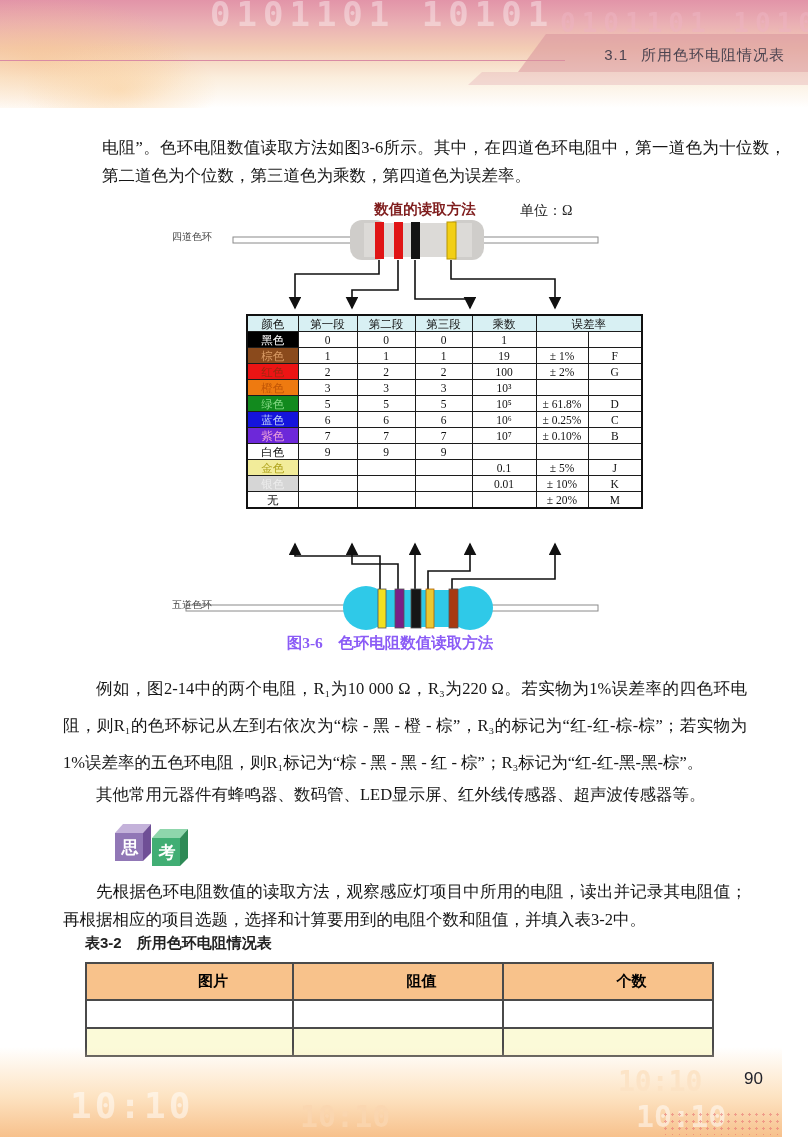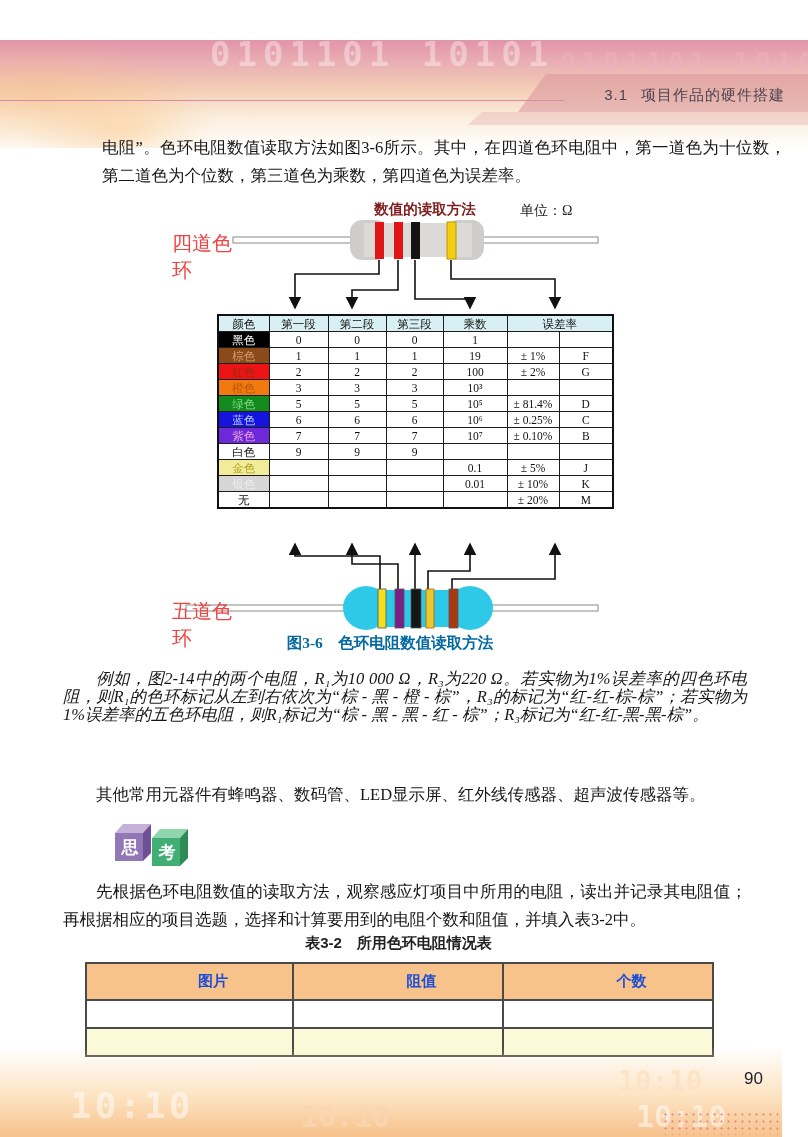--- a/index.html
+++ b/index.html
@@ -4,21 +4,21 @@
 <style>
   html,body{margin:0;padding:0;}
   body{font-family:"Liberation Serif","DejaVu Serif",serif;background:#ffffff;}
   .page{position:relative;width:808px;height:1137px;overflow:hidden;background:#ffffff;}
 
   
   .hdr{position:absolute;left:0;top:0;width:808px;height:108px;
     background:
       radial-gradient(140px 70px at 120px 90px, rgba(250,205,150,.55), rgba(250,205,150,0) 70%),
       radial-gradient(220px 90px at 40px 60px, rgba(248,190,130,.45), rgba(248,190,130,0) 70%),
-      linear-gradient(180deg,#e294a8 0%,#eab0b4 22%,#f3cdb4 45%,#fbeedd 72%,#ffffff 100%); margin-top: 40px;}
+      linear-gradient(180deg,#e294a8 0%,#eab0b4 22%,#f3cdb4 45%,#fbeedd 72%,#ffffff 100%);}
   .hdr-pat{position:absolute;font-family:"DejaVu Sans Mono",monospace;font-weight:bold;
     color:rgba(255,255,255,.38);letter-spacing:6px;white-space:nowrap;}
   .hdr-line{position:absolute;left:0;top:60px;width:565px;height:1px;background:#d98ba4;}
   .hdr-band{position:absolute;left:488px;top:34px;width:320px;height:38px;
     background:rgba(216,148,156,.55);
     -webkit-clip-path:polygon(30px 100%,58px 0,100% 0,100% 100%);
     clip-path:polygon(30px 100%,58px 0,100% 0,100% 100%);}
   .hdr-band2{position:absolute;left:468px;top:72px;width:340px;height:13px;
     background:rgba(228,178,184,.42);
     -webkit-clip-path:polygon(0 100%,14px 0,100% 0,100% 100%);
@@ -30,44 +30,44 @@
 
   
   .para{position:absolute;left:63px;width:684px;font-size:16.5px;line-height:28px;color:#161616;text-align:justify;}
   .indent{text-indent:2em;}
 
   
   .fig{position:absolute;left:150px;top:198px;width:480px;height:434px;}
   .fig svg{position:absolute;left:0;top:0;}
   .fig-title{position:absolute;left:190px;top:2px;width:170px;text-align:center;font-size:14.5px;font-weight:600;color:#7f1d1d;}
   .fig-unit{position:absolute;left:370px;top:4px;width:100px;font-size:14px;color:#222;}
-  .fig-lbl{position:absolute;left:22px;width:70px;font-size:20px;color:#ef4444;}
+  .fig-lbl{position:absolute;left:22px;width:70px;font-size:10px;color:#404040;}
   .fig-caption{position:absolute;left:150px;top:633px;width:480px;text-align:center;
-    font-size:15.5px;font-weight:600;color:#0369a1;}
+    font-size:15.5px;font-weight:600;color:#8b5cf6;}
 
   
   .ctab{position:absolute;left:67px;top:116px;width:395px;border-collapse:collapse;
     table-layout:fixed;background:#fff;font-size:11.5px;color:#111;}
   .ctab th,.ctab td{border:1px solid #1c1c1c;padding:0;height:15px;text-align:center;
     overflow:hidden;white-space:nowrap;font-weight:400;line-height:14px;}
   .ctab thead th{background:#d8f0f3;}
-  .ctab{border:2px solid #111;}
+  .ctab{border:2px solid #111;margin-left:29px;}
   .ctab .sw{font-weight:400;}
 
   
   .think{position:absolute;left:112px;top:820px;width:90px;height:52px;}
   .cube{position:absolute;width:40px;height:44px;}
 
   
-  .t2-title{position:absolute;left:85px;top:934px;width:627px;text-align:center;
+  .t2-title{position:absolute;left:85px;top:934px;width:627px;
     font-family:"Liberation Sans","DejaVu Sans",sans-serif;font-size:15px;font-weight:bold;color:#222;}
   .t2{position:absolute;left:85px;top:962px;width:627px;border-collapse:collapse;table-layout:fixed;}
   .t2 th,.t2 td{border:2px solid #4a4a4a;}
   .t2 th{height:33px;background:#f8c28b;font-family:"Liberation Sans","DejaVu Sans",sans-serif;
-    font-size:15px;font-weight:bold;color:#1d4ed8;padding-left:48px;}
+    font-size:15px;font-weight:bold;color:#000000;padding-left:48px;}
   .t2 td{height:24px;background:#ffffff;}
   .t2 tr.alt td{background:#fbfad8;}
 
   
   .ftr{position:absolute;left:0;top:1047px;width:782px;height:90px;
     background:linear-gradient(180deg,rgba(255,255,255,0) 0%,#fde3c2 55%,#f7c18c 100%);}
   .ftr-pat{position:absolute;font-family:"DejaVu Sans Mono",monospace;font-weight:bold;
     color:rgba(255,255,255,.5);white-space:nowrap;}
   .ftr-dots{position:absolute;right:2px;bottom:2px;width:118px;height:24px;opacity:.55;
     background-image:radial-gradient(circle,#e66e6e 1.2px,transparent 1.4px);background-size:7px 7px;}
@@ -79,21 +79,21 @@
 
 <div class="page">
 
   <div class="hdr">
     <span class="hdr-pat" style="left:210px;top:-6px;font-size:34px;">0101101 10101</span>
     <span class="hdr-pat" style="left:560px;top:8px;font-size:26px;color:rgba(236,178,192,.6);">0101101 10101</span>
     <div class="hdr-line"></div>
     <div class="hdr-band"></div>
     <div class="hdr-band2"></div>
     <div class="hdr-title">
-      <span class="num">3.1</span><span>项目作品的硬件搭建</span>
+      <span class="num">3.1</span><span>所用色环电阻情况表</span>
     </div>
   </div>
 
   <div class="para" style="top:134px;margin-left:39px;">电阻”。色环电阻数值读取方法如图3-6所示。其中，在四道色环电阻中，第一道色为十位数，第二道色为个位数，第三道色为乘数，第四道色为误差率。</div>
 
   <div class="fig">
     <svg width="480" height="434" viewBox="0 0 480 434">
       <defs>
         <marker id="ah" markerWidth="9" markerHeight="9" refX="7" refY="4" orient="auto">
           <path d="M0,0 L8,4 L0,8 Z" fill="#111"></path>
@@ -202,21 +202,21 @@
             <td class="c">10³</td>
             <td class="c"></td>
             <td class="c"></td>
           </tr>
           <tr>
             <td class="sw" style="background: rgb(18, 138, 30); color: rgb(132, 216, 132);">绿色</td>
             <td class="c">5</td>
             <td class="c">5</td>
             <td class="c">5</td>
             <td class="c">10⁵</td>
-            <td class="c">± 81.4%</td>
+            <td class="c">± 61.8%</td>
             <td class="c">D</td>
           </tr>
           <tr>
             <td class="sw" style="background: rgb(20, 20, 220); color: rgb(188, 205, 248);">蓝色</td>
             <td class="c">6</td>
             <td class="c">6</td>
             <td class="c">6</td>
             <td class="c">10⁶</td>
             <td class="c">± 0.25%</td>
             <td class="c">C</td>
@@ -265,21 +265,21 @@
             <td class="c"></td>
             <td class="c">± 20%</td>
             <td class="c">M</td>
           </tr>
         </tbody>
     </table>
   </div>
 
   <div class="fig-caption">图3-6　色环电阻数值读取方法</div>
 
-  <div class="para indent" style="top:670px;line-height:18px;font-style:italic;">例如，图2-14中的两个电阻，R₁为10 000 Ω，R₃为220 Ω。若实物为1%误差率的四色环电阻，则R₁的色环标记从左到右依次为“棕 - 黑 - 橙 - 棕”，R₃的标记为“红-红-棕-棕”；若实物为1%误差率的五色环电阻，则R₁标记为“棕 - 黑 - 黑 - 红 - 棕”；R₃标记为“红-红-黑-黑-棕”。</div>
+  <div class="para indent" style="top:670px;line-height:37px;">例如，图2-14中的两个电阻，R₁为10 000 Ω，R₃为220 Ω。若实物为1%误差率的四色环电阻，则R₁的色环标记从左到右依次为“棕 - 黑 - 橙 - 棕”，R₃的标记为“红-红-棕-棕”；若实物为1%误差率的五色环电阻，则R₁标记为“棕 - 黑 - 黑 - 红 - 棕”；R₃标记为“红-红-黑-黑-棕”。</div>
   <div class="para indent" style="top:781px;">其他常用元器件有蜂鸣器、数码管、LED显示屏、红外线传感器、超声波传感器等。</div>
 
   <div class="think">
     <svg class="cube" style="left:0;top:0;" width="40" height="44" viewBox="0 0 40 44">
       <polygon points="3,13 11,4 39,4 31,13" fill="#c4b2da"></polygon>
       <polygon points="31,13 39,4 39,33 31,41" fill="#6f4f96"></polygon>
       <rect x="3" y="13" width="28" height="28" fill="#9177b6"></rect>
     </svg>
     <div class="glyph" style="position:absolute;left:6px;top:16px;width:24px;height:24px;color:#fff;font-weight:bold;font-size:17px;font-family:'Liberation Sans','DejaVu Sans',sans-serif;text-align:center;line-height:24px;">思</div>
     <svg class="cube" style="left:37px;top:5px;" width="40" height="44" viewBox="0 0 40 44">

